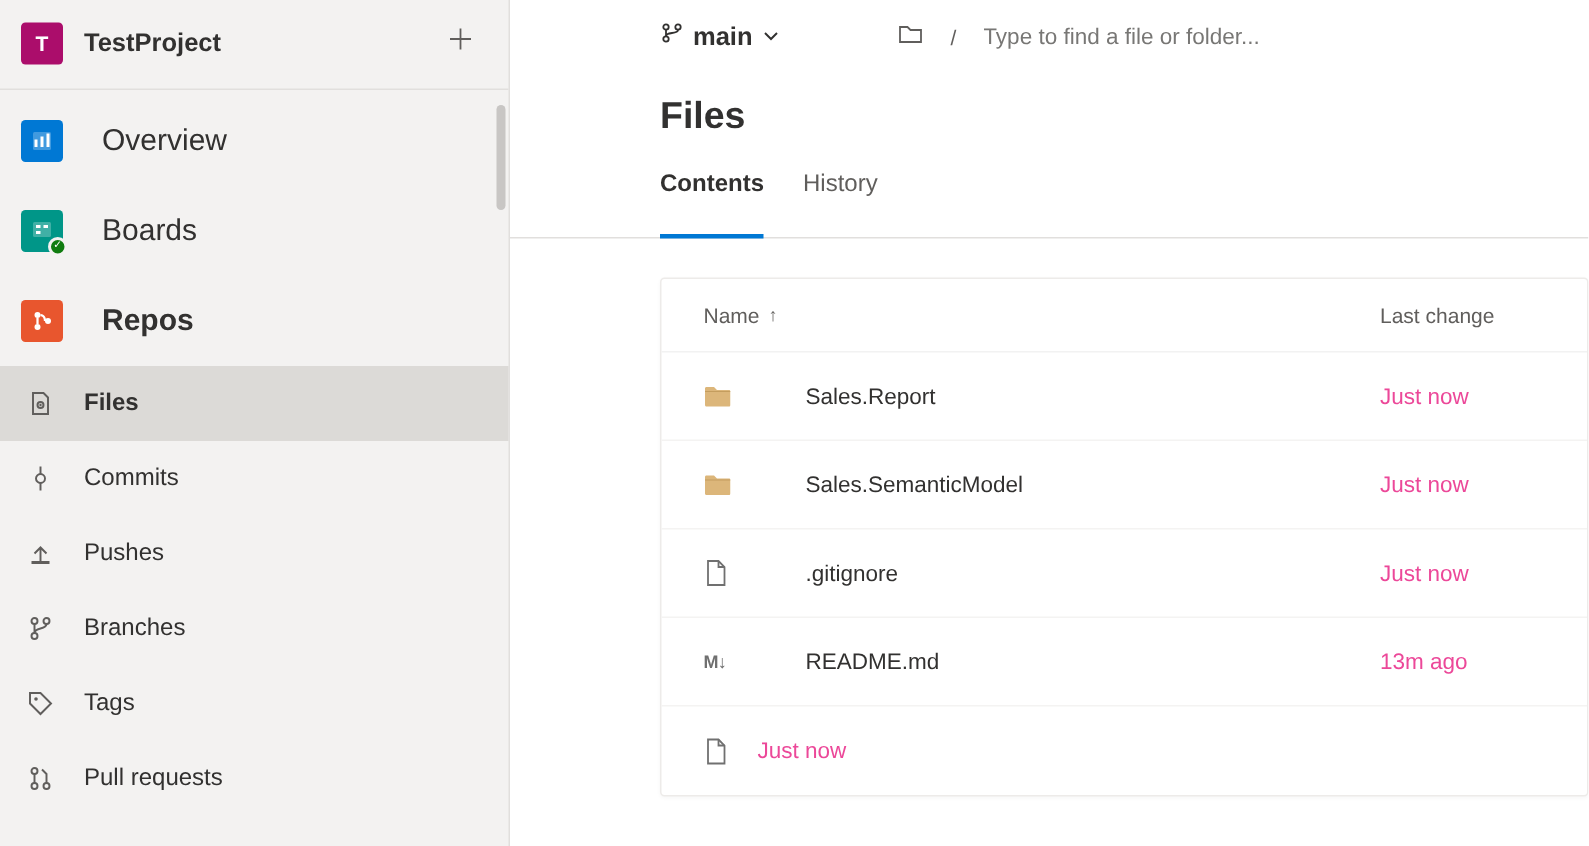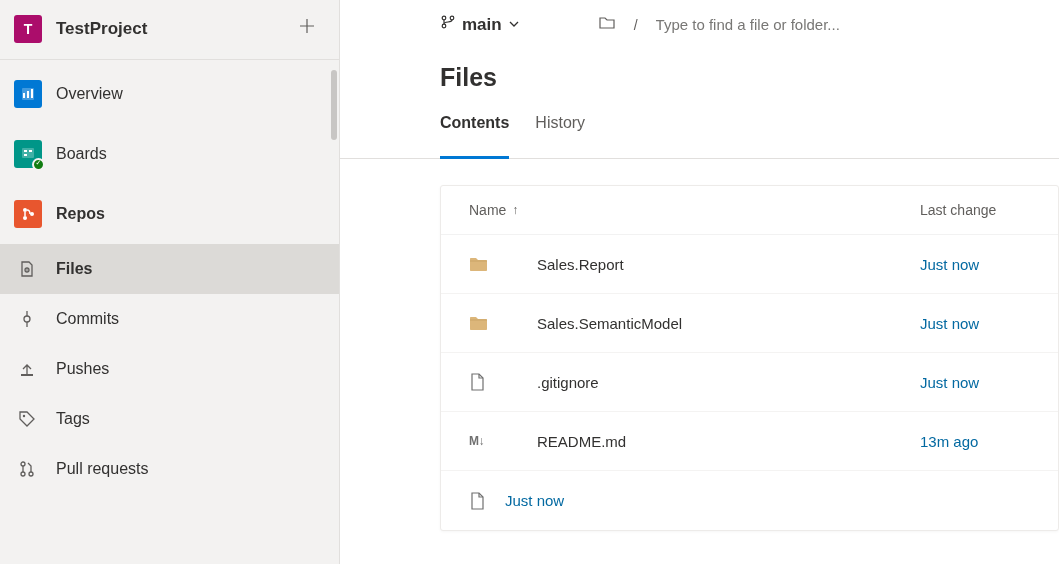--- a/index.html
+++ b/index.html
@@ -9,21 +9,21 @@
     
     .sidebar { width: 340px; background: #f3f2f1; border-right: 1px solid #e1dfdd; flex-shrink: 0; position: relative; }
     .sidebar-scroll { position: absolute; right: 2px; top: 70px; width: 6px; height: 70px; background: #c8c6c4; border-radius: 3px; }
     
     .project-header { display: flex; align-items: center; padding: 14px 20px 16px 14px; border-bottom: 1px solid #e1dfdd; }
     .project-avatar { width: 28px; height: 28px; background: #ab0d6b; color: #fff; border-radius: 3px; display: flex; align-items: center; justify-content: center; font-weight: 600; margin-right: 14px; font-size: 14px; }
     .project-name { font-weight: 600; font-size: 17px; flex: 1; }
     .plus-icon { color: #605e5c; font-size: 18px; padding: 4px; cursor: pointer; }
     
     .nav-section { padding-top: 4px; }
-    .nav-item { display: flex; align-items: center; padding: 0 14px; height: 60px; cursor: pointer; font-size: 16px; }
+    .nav-item { display: flex; align-items: center; padding: 0 14px; height: 60px; cursor: pointer; font-size: 20px; gap: 12px; }
     .nav-item.expanded { font-weight: 600; }
     .nav-icon { width: 28px; height: 28px; margin-right: 14px; display: flex; align-items: center; justify-content: center; border-radius: 3px; position: relative; }
     .icon-overview { background: #0078d4; }
     .icon-boards { background: #009688; }
     .icon-repos { background: #e8562e; }
     .badge-check { position: absolute; bottom: -3px; right: -3px; width: 13px; height: 13px; background: #107c10; border-radius: 50%; border: 2px solid #f3f2f1; }
     .badge-check::after { content: "✓"; position: absolute; color: #fff; font-size: 7px; top: -1px; left: 1.5px; }
     
     .sub-item { display: flex; align-items: center; padding: 0 16px; height: 50px; cursor: pointer; font-size: 16px; color: #323130; }
     .sub-item.active { background: #dcdad7; font-weight: 600; }
@@ -48,21 +48,21 @@
     .file-header { display: flex; padding: 16px 28px; color: #605e5c; font-size: 14px; border-bottom: 1px solid #f2f2f2; }
     .col-name { flex: 1; display: flex; align-items: center; gap: 6px; }
     .col-change { width: 110px; text-align: left; }
     .sort-arrow { font-size: 12px; }
     
     .file-row { display: flex; align-items: center; padding: 0 28px; height: 59px; border-bottom: 1px solid #f4f3f2; cursor: pointer; font-size: 15px; }
     .file-row:last-child { border-bottom: none; }
     .file-icon { width: 20px; margin-right: 16px; display: flex; align-items: center; color: #a6a5a3; }
     .folder-icon svg { color: #dcb67a; }
     .file-name { flex: 1; margin-left: 32px; }
-    .file-change { width: 110px; color: #0369a1; }
+    .file-change { width: 110px; color: #ec4899; }
   </style>
 </head>
 <body>
 
 <div class="layout">
 
   <aside class="sidebar">
     <div class="project-header">
       <div class="project-avatar">T</div>
       <div class="project-name">TestProject</div>
@@ -134,20 +134,31 @@
           <svg width="18" height="18" viewBox="0 0 18 18">
               <path d="M9 14V5M5 9l4-4 4 4" fill="none" stroke="currentColor" stroke-width="1.3"></path>
               <rect x="3" y="14" width="12" height="2" fill="currentColor"></rect>
             </svg>
         </span>
         <span>Pushes</span>
       </div>
       <div class="sub-item">
         <span class="sub-icon">
           <svg width="18" height="18" viewBox="0 0 18 18">
+              <circle cx="5" cy="4" r="2" fill="none" stroke="currentColor" stroke-width="1.3"></circle>
+              <circle cx="5" cy="14" r="2" fill="none" stroke="currentColor" stroke-width="1.3"></circle>
+              <circle cx="13" cy="4" r="2" fill="none" stroke="currentColor" stroke-width="1.3"></circle>
+              <path d="M5 6v6M13 6c0 4-8 2-8 6" fill="none" stroke="currentColor" stroke-width="1.3"></path>
+            </svg>
+        </span>
+        <span>Branches</span>
+      </div>
+      <div class="sub-item">
+        <span class="sub-icon">
+          <svg width="18" height="18" viewBox="0 0 18 18">
               <path d="M2 2h7l7 7-7 7-7-7z" fill="none" stroke="currentColor" stroke-width="1.3"></path>
               <circle cx="6" cy="6" r="1.2" fill="currentColor"></circle>
             </svg>
         </span>
         <span>Tags</span>
       </div>
       <div class="sub-item">
         <span class="sub-icon">
           <svg width="18" height="18" viewBox="0 0 18 18">
               <circle cx="5" cy="4" r="2" fill="none" stroke="currentColor" stroke-width="1.3"></circle>

